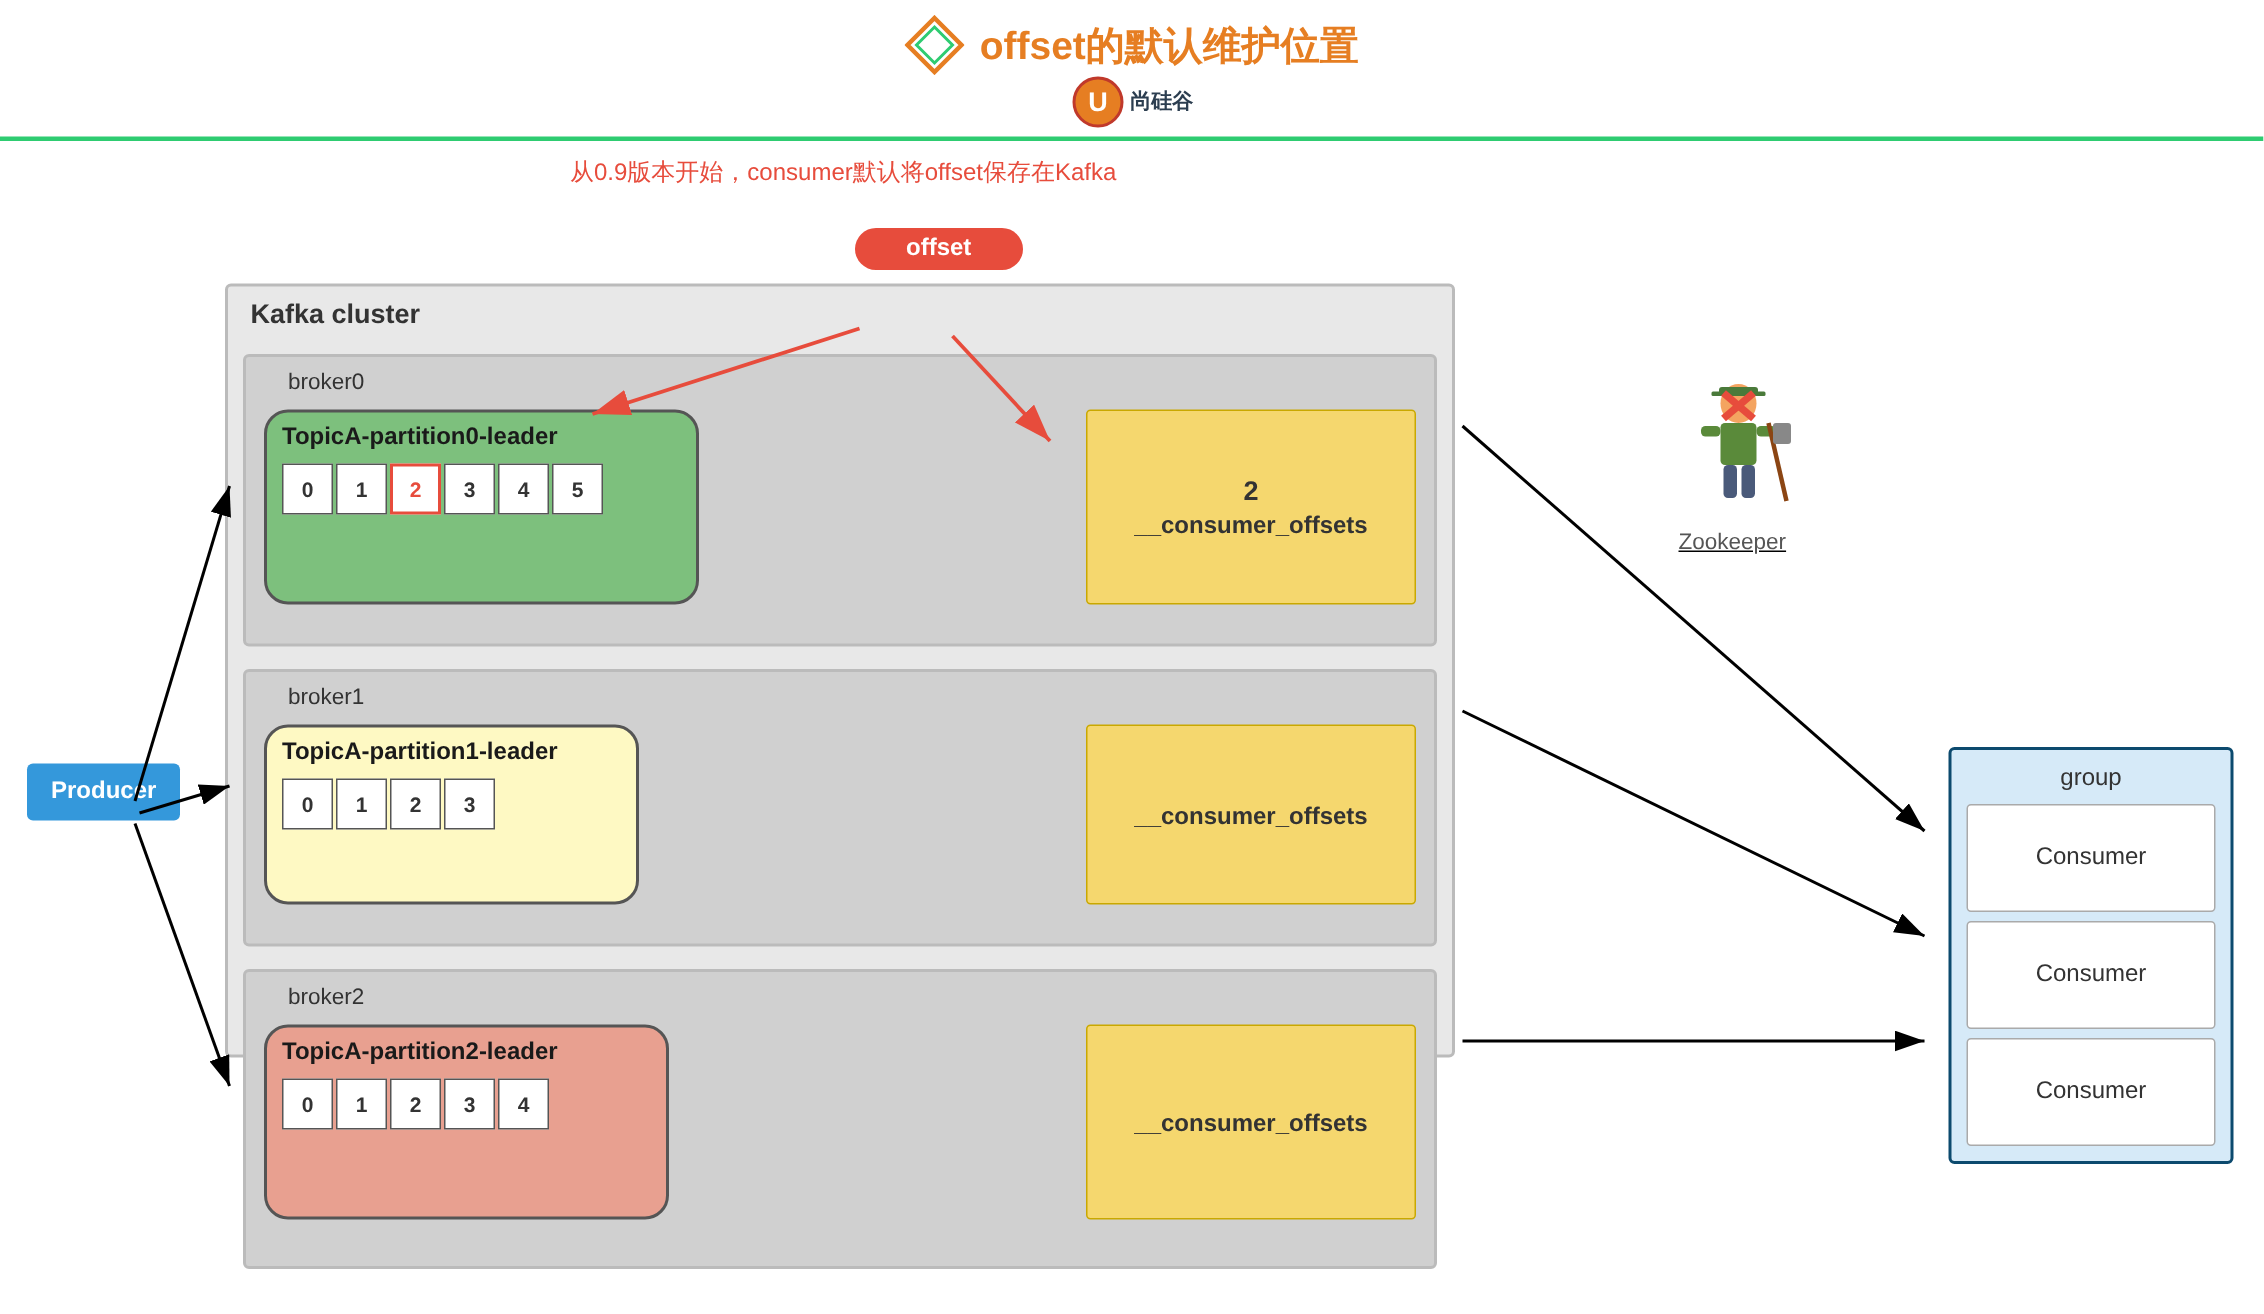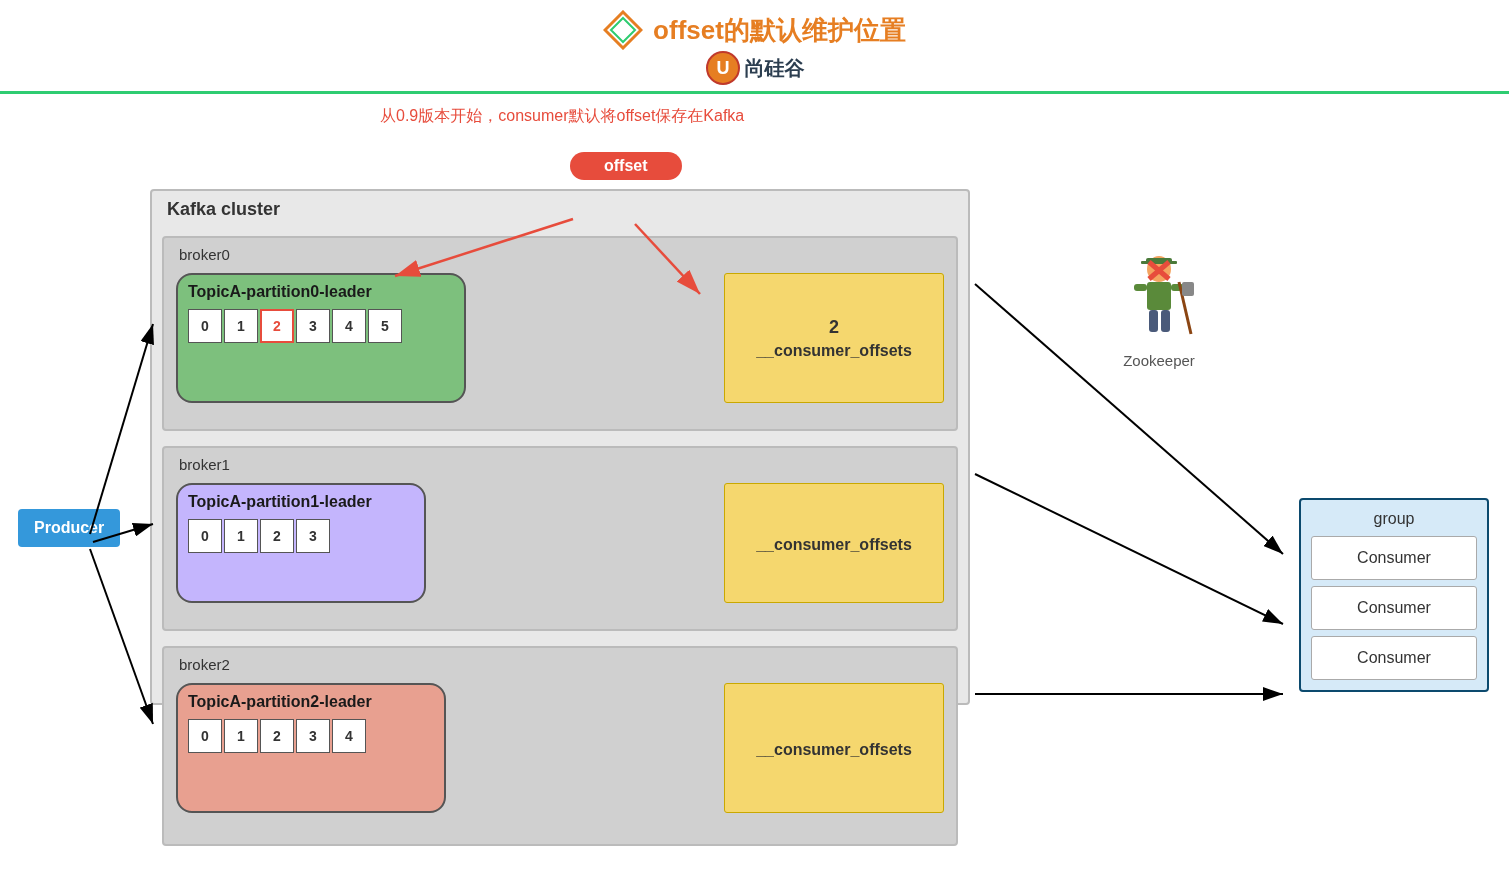--- a/index.html
+++ b/index.html
@@ -38,21 +38,21 @@
     .brand-logo {
       display: flex;
       align-items: center;
       gap: 4px;
     }
     .brand-icon {
       width: 36px;
       height: 36px;
     }
     .brand-name {
-      font-size: 20px;
+      font-size: 14px;
       font-weight: bold;
       color: #2c3e50;
     }
 
     
     .main {
       position: relative;
       width: 1509px;
       height: 830px;
     }
@@ -108,41 +108,41 @@
       background: #d0d0d0;
       border-radius: 4px;
     }
     .broker0 { top: 45px; height: 195px; }
     .broker1 { top: 255px; height: 185px; }
     .broker2 { top: 455px; height: 200px; }
 
     .broker-label {
       position: absolute;
       top: 8px;
-      left: 15px;
+      left: 28px;
       font-size: 15px;
       color: #333;
     }
 
     
     .partition-box {
       position: absolute;
       left: 12px;
       border: 2px solid #555;
       border-radius: 16px;
       padding: 8px 10px;
     }
     .partition0 {
       background: #7dc07d;
       top: 35px;
       width: 290px;
       height: 130px;
     }
     .partition1 {
-      background: #c4b5fd;
+      background: #fef9c3;
       top: 35px;
       width: 250px;
       height: 120px;
     }
     .partition2 {
       background: #e8a090;
       top: 35px;
       width: 270px;
       height: 130px;
     }
@@ -256,33 +256,33 @@
       text-align: center;
       font-size: 16px;
       color: #333;
       margin-bottom: 8px;
     }
     .consumer-box {
       background: #fff;
       border: 1px solid #aaa;
       border-radius: 3px;
       text-align: center;
-      padding: 12px 0;
+      padding: 26px 0;
       font-size: 16px;
       color: #333;
       margin-bottom: 6px;
     }
     .consumer-box:last-child { margin-bottom: 0; }
 
     
     .zookeeper-area {
       position: absolute;
       top: 160px;
       right: 310px;
-      text-align: center;
+      text-decoration: underline;
     }
     .zookeeper-figure {
       width: 80px;
       height: 90px;
       margin: 0 auto;
     }
     .zookeeper-label {
       font-size: 15px;
       color: #555;
       margin-top: 4px;

